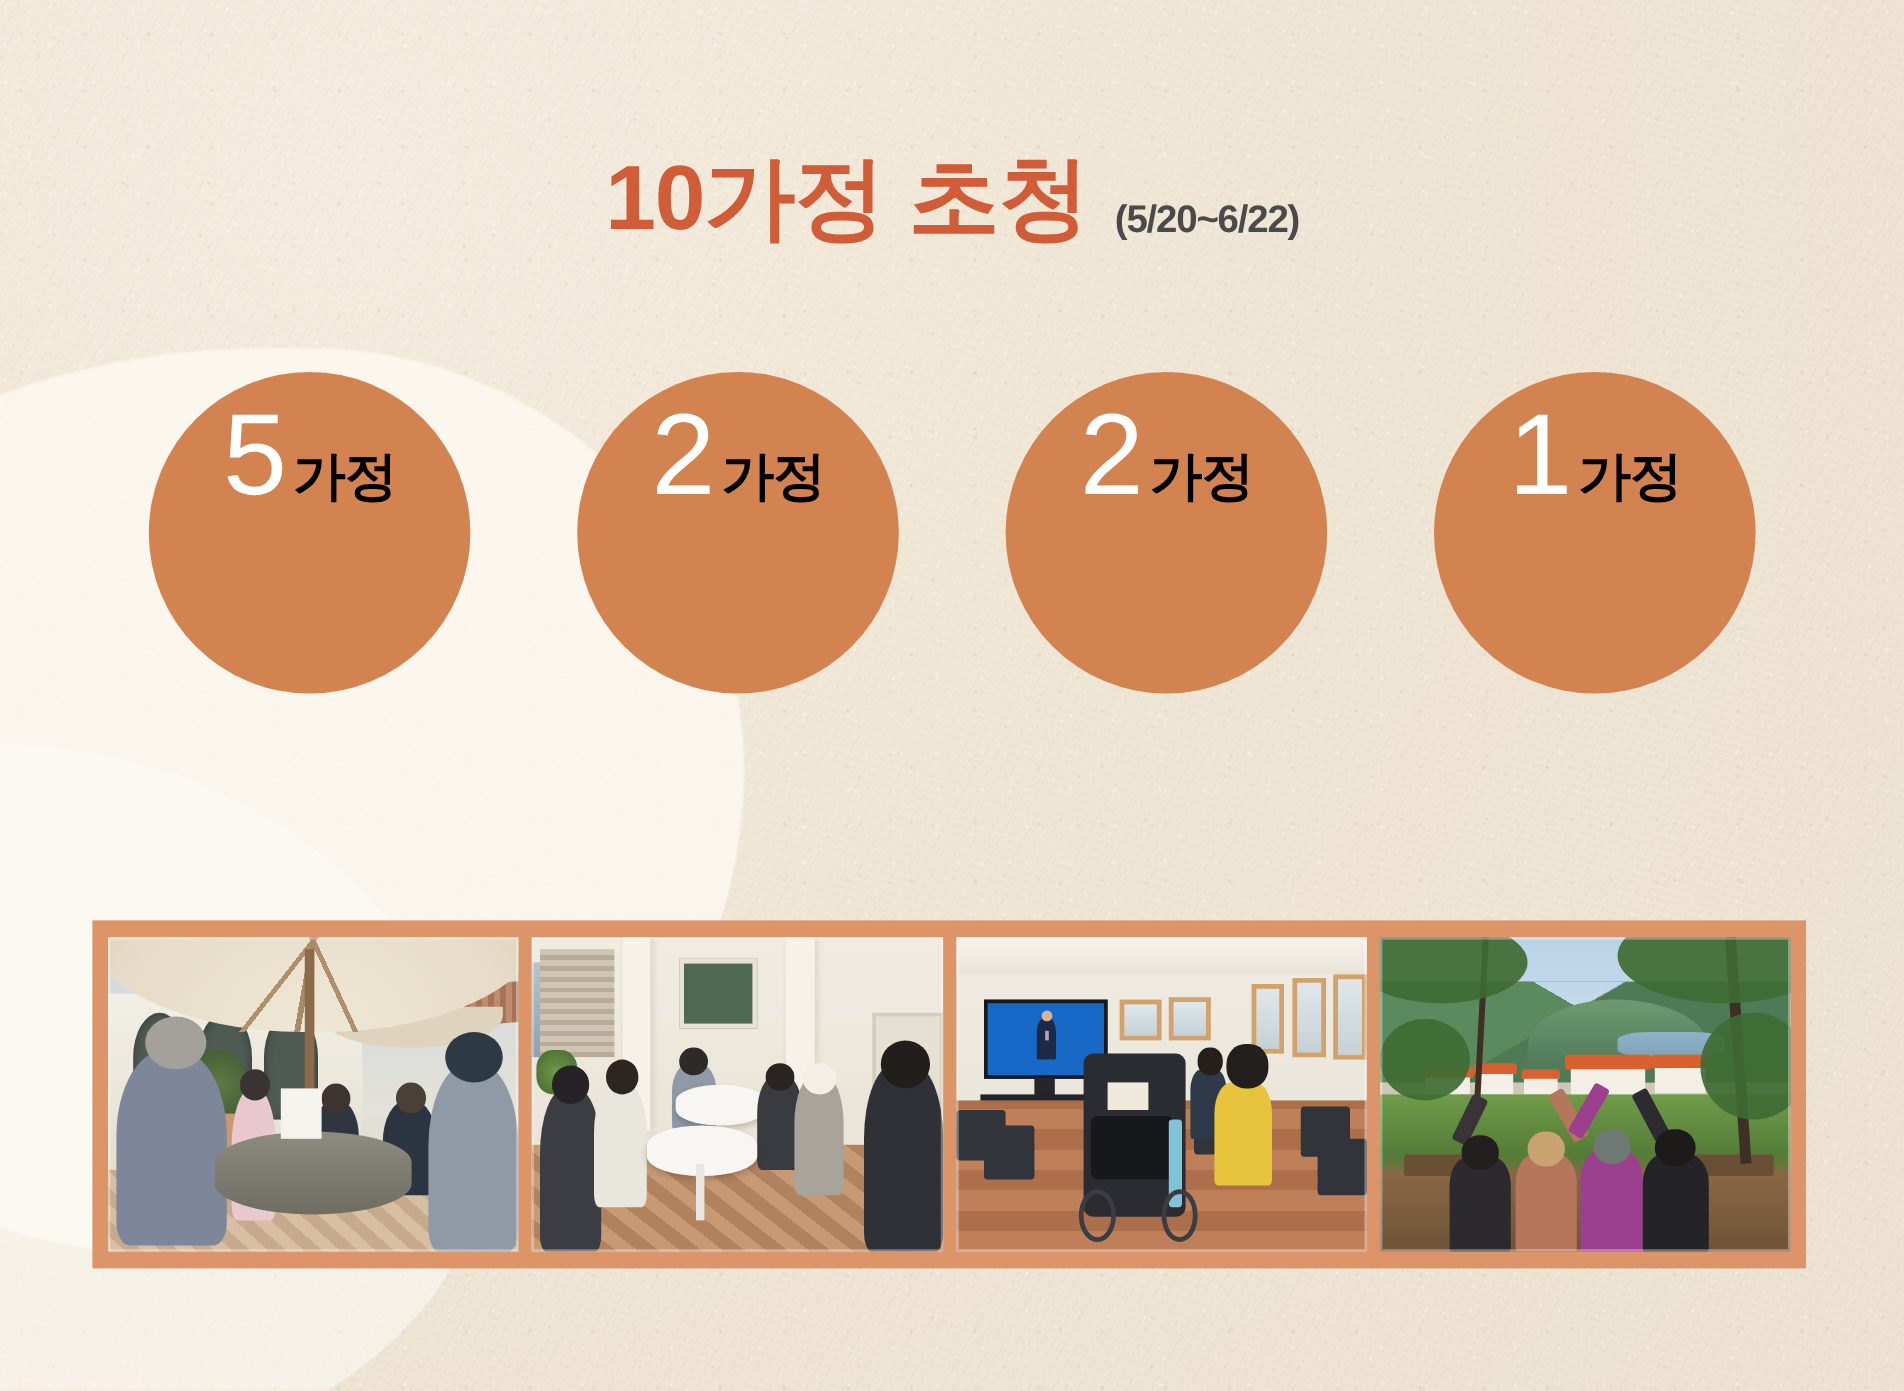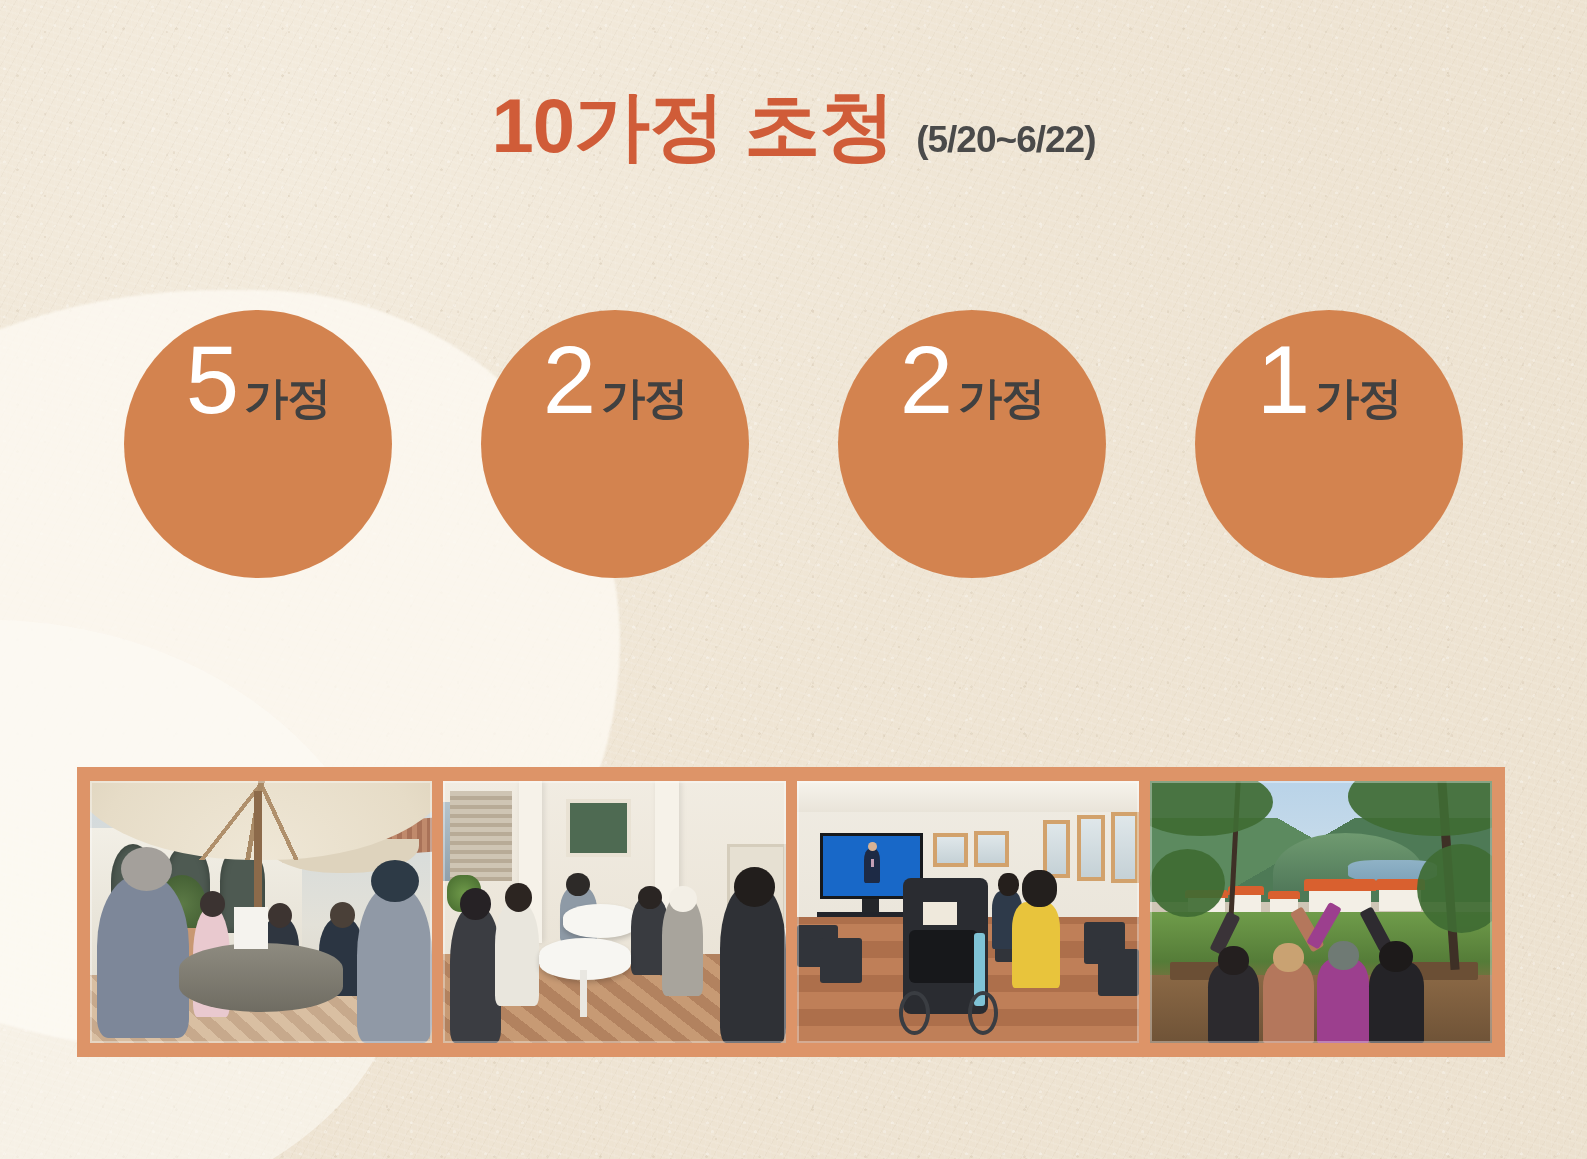--- a/index.html
+++ b/index.html
@@ -66,23 +66,24 @@
     position:absolute;
     left:0; right:0; top:88px;
     display:flex; align-items:flex-end; justify-content:center; gap:22px;
   }
   .title-main {
     font-size:76px;
     font-weight:bold;
     letter-spacing:-1px;
     color:#d05c38;
     line-height:1;
+    margin-top:40px;
   }
   .title-date {
-    font-size:37px;
+    font-size:32px;
     font-weight:bold;
     letter-spacing:-1px;
     color:#4a4a4a;
     line-height:1;
     padding-bottom:6px;
   }
 
   
   .circles {
     position:absolute;
@@ -107,21 +108,21 @@
   .bubble-num {
     font-size:96px;
     font-weight:300;
     color:#ffffff;
     line-height:1;
     letter-spacing:0px;
   }
   .bubble-unit {
     font-size:44px;
     font-weight:bold;
-    color:#404040;
+    color:#000000;
     line-height:1;
     margin-left:5px;
     letter-spacing:-1px;
   }
   .stat-caption {
     margin-top:33px;
     text-align:center;
     color:#dd8f5f;
     font-size:27px;
     font-weight:bold;

